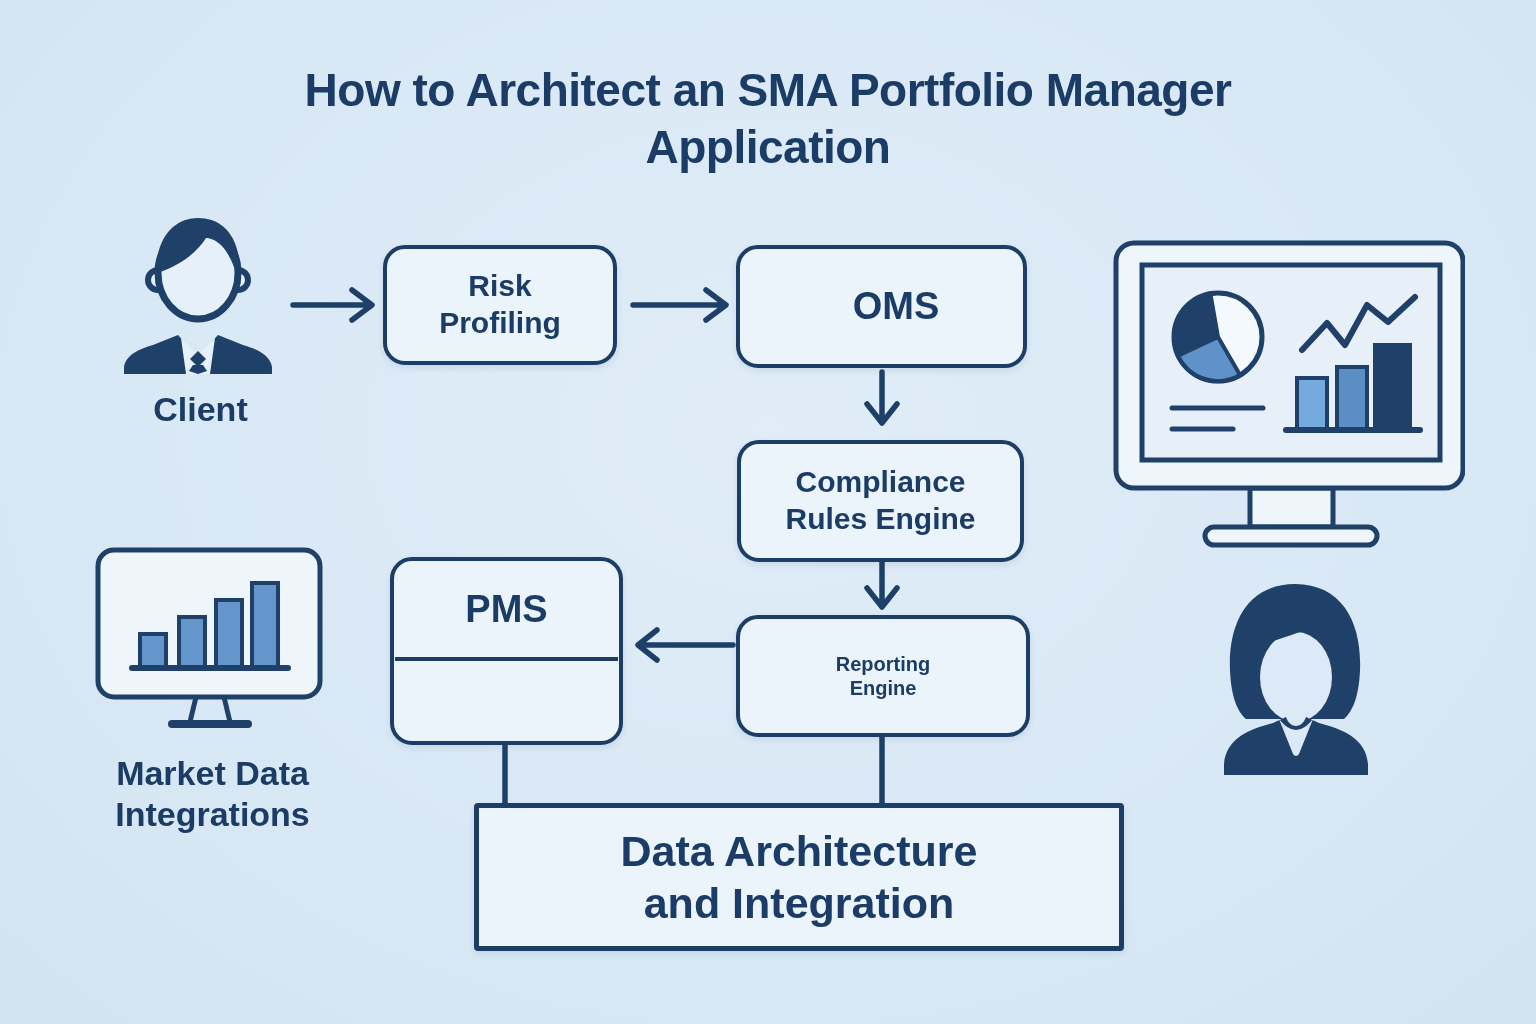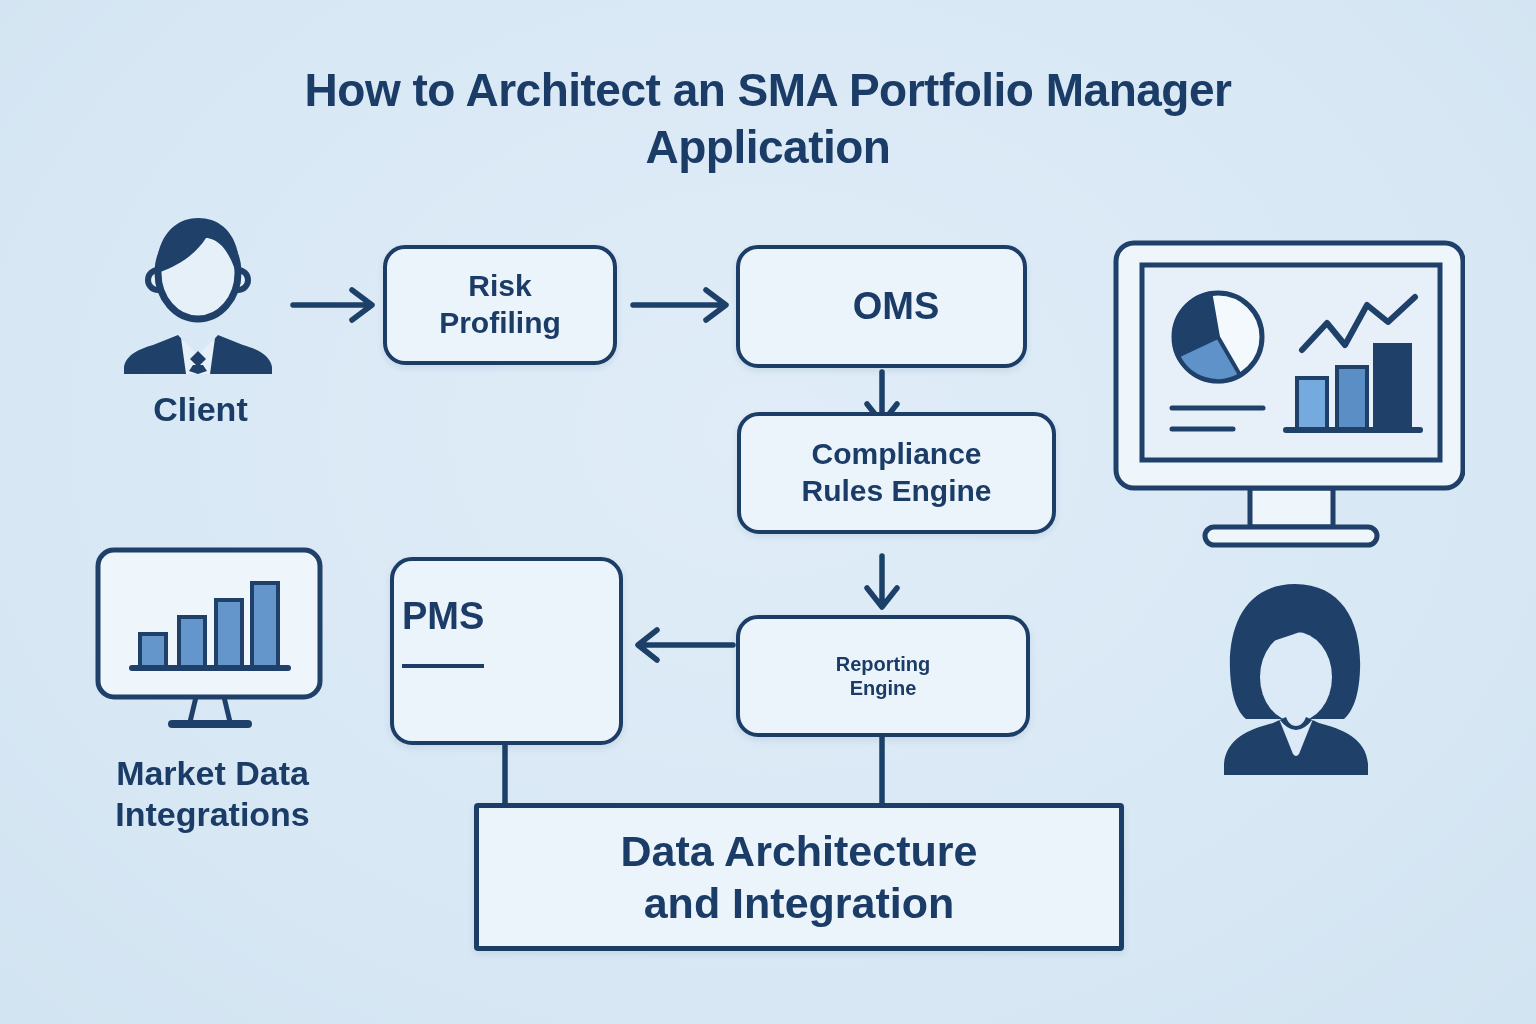--- a/index.html
+++ b/index.html
@@ -19,23 +19,23 @@
   .node{
     position:absolute;box-sizing:border-box;
     background:#ecf4fb;border:4px solid #1c3d66;border-radius:22px;
     display:flex;align-items:center;justify-content:center;
     text-align:center;font-weight:bold;color:#1b3c66;
     box-shadow:0 3px 7px rgba(23,56,98,0.10);
   }
   .node .lbl span{display:block;line-height:1.22;}
   .node-risk{left:383px;top:245px;width:234px;height:120px;font-size:30px;}
   .node-oms{left:736px;top:245px;width:291px;height:123px;font-size:38px;padding-left:29px;}
-  .node-compliance{left:737px;top:412px;width:319px;height:122px;font-size:30px;}
+  .node-compliance{left:737px;top:440px;width:287px;height:122px;font-size:30px;}
   .node-reporting{left:736px;top:615px;width:294px;height:122px;font-size:20px;}
-  .node-pms{left:390px;top:557px;width:233px;height:188px;flex-direction:row;align-items:stretch;justify-content:flex-start;font-size:38px;padding:8px;}
+  .node-pms{left:390px;top:557px;width:233px;height:188px;flex-direction:column;align-items:stretch;justify-content:flex-start;font-size:38px;padding:1px;}
   .pms-top{box-sizing:border-box;height:99px;border-bottom:4px solid #1c3d66;display:flex;align-items:center;justify-content:center;}
   .pms-bottom{flex:1;}
   .node-dataarch{left:474px;top:803px;width:650px;height:148px;font-size:43px;border-width:5px;border-radius:4px;}
   .icon-label{
     position:absolute;text-align:center;font-weight:bold;font-size:34px;line-height:1.2;color:#1b3c66;
   }
   .label-client{left:58px;top:389px;width:285px;}
   .label-market{left:75px;top:753px;width:275px;}
   .figure{position:absolute;}
 </style>

